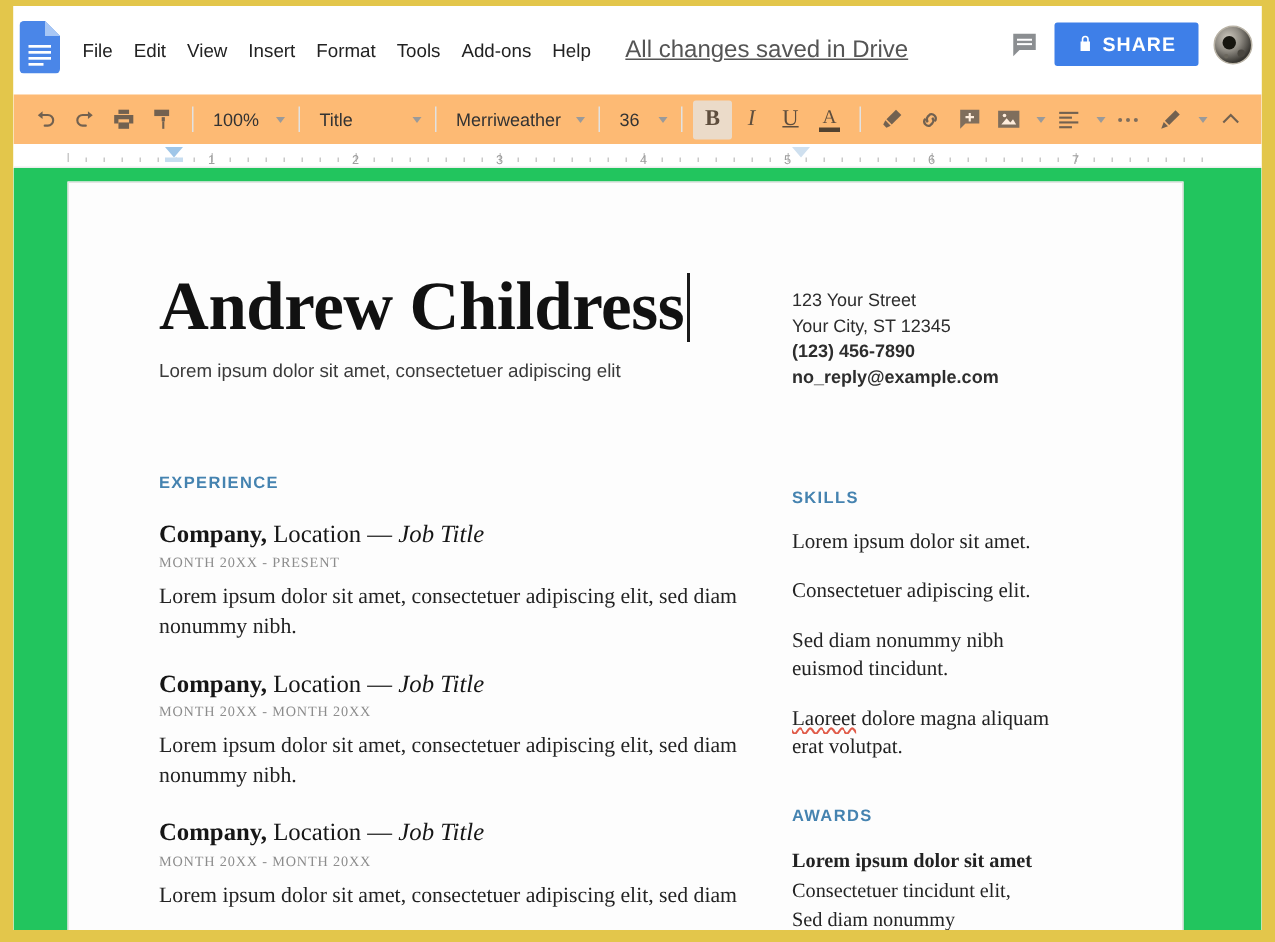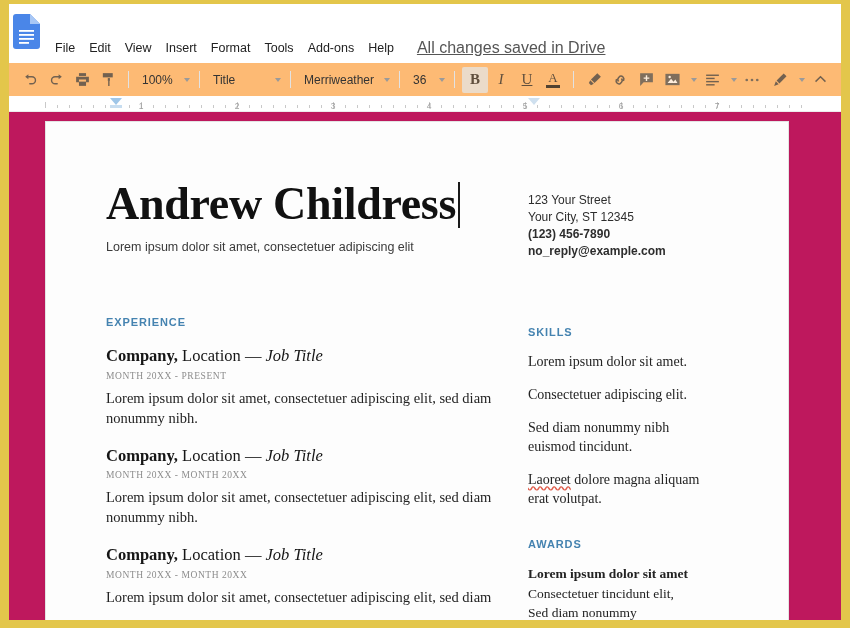--- a/index.html
+++ b/index.html
@@ -41,21 +41,21 @@
     display: flex; align-items: center; gap: 9px;
   }
   #doc-title {
     font-size: 19px; color: #222; letter-spacing: .1px;
     font-family: "Liberation Sans", sans-serif;
   }
   .tinyicon { opacity: .55; display: block; }
   .star-icon { opacity: .22; }
 
   #menubar {
-    position: absolute; left: 42px; top: 35px;
+    position: absolute; left: 42px; top: 21px;
     display: flex; align-items: flex-start; gap: 0px;
   }
   .menu-item {
     font-size: 12.5px; color: #222; padding: 2px 7px;
     cursor: default; white-space: nowrap;
   }
   .menu-item:first-child { padding-left: 4px; }
   #save-state {
     font-size: 16px; color: #555; margin-left: 16px;
     text-decoration: underline; white-space: nowrap;
@@ -137,21 +137,21 @@
   }
   #indent-marker2 {
     position: absolute; top: 2px; left: 519px;
     width: 0; height: 0;
     border-left: 6px solid transparent; border-right: 6px solid transparent;
     border-top: 7px solid #cfe0ef;
   }
 
   
   #canvas {
-    position: relative; height: 508px; background: #be185d; overflow: hidden;
+    position: relative; height: 508px; background: #22c55e; overflow: hidden;
   }
   #page {
     position: absolute; left: 36px; top: 9px;
     width: 744px; height: 560px;
     background: #fdfdfd;
     border: 1px solid #e4e4e4;
     box-shadow: 0 1px 2px rgba(0,0,0,.07);
   }
   #page-body {
     position: absolute; left: 60px; top: 58px; right: 36px;
@@ -251,20 +251,38 @@
       <span class="menu-item">Edit</span>
       <span class="menu-item">View</span>
       <span class="menu-item">Insert</span>
       <span class="menu-item">Format</span>
       <span class="menu-item">Tools</span>
       <span class="menu-item">Add-ons</span>
       <span class="menu-item">Help</span>
       <span id="save-state">All changes saved in Drive</span>
     </div>
 
+    <div id="chrome-right">
+      <span id="comment-btn">
+        <svg width="20" height="20" viewBox="0 0 24 24">
+              <path fill="#5f6368" d="M3 3h18v13H8l-5 5z"></path>
+              <rect x="6" y="7" width="12" height="1.6" fill="#fff"></rect>
+              <rect x="6" y="10.5" width="12" height="1.6" fill="#fff"></rect>
+            </svg>
+      </span>
+      <span id="share-btn">
+        <span>
+          <svg width="11" height="13" viewBox="0 0 14 16">
+                <path fill="#fff" d="M4 7V5a3 3 0 0 1 6 0v2h1v8H3V7zm1.4 0h3.2V5a1.6 1.6 0 0 0-3.2 0z"></path>
+              </svg>
+        </span>
+        <span>SHARE</span>
+      </span>
+      <span id="avatar"></span>
+    </div>
   </div>
 
   <div id="toolbar">
 
     <span class="tb">
       <svg width="17" height="17" viewBox="0 0 24 24">
             <path fill="none" stroke="#444" stroke-width="2" stroke-linecap="round" d="M8 8H14a5 5 0 0 1 0 10h-3"></path>
             <path fill="#444" d="M9 4.5L4.5 8.2 9 11.8z"></path>
           </svg>
     </span>

